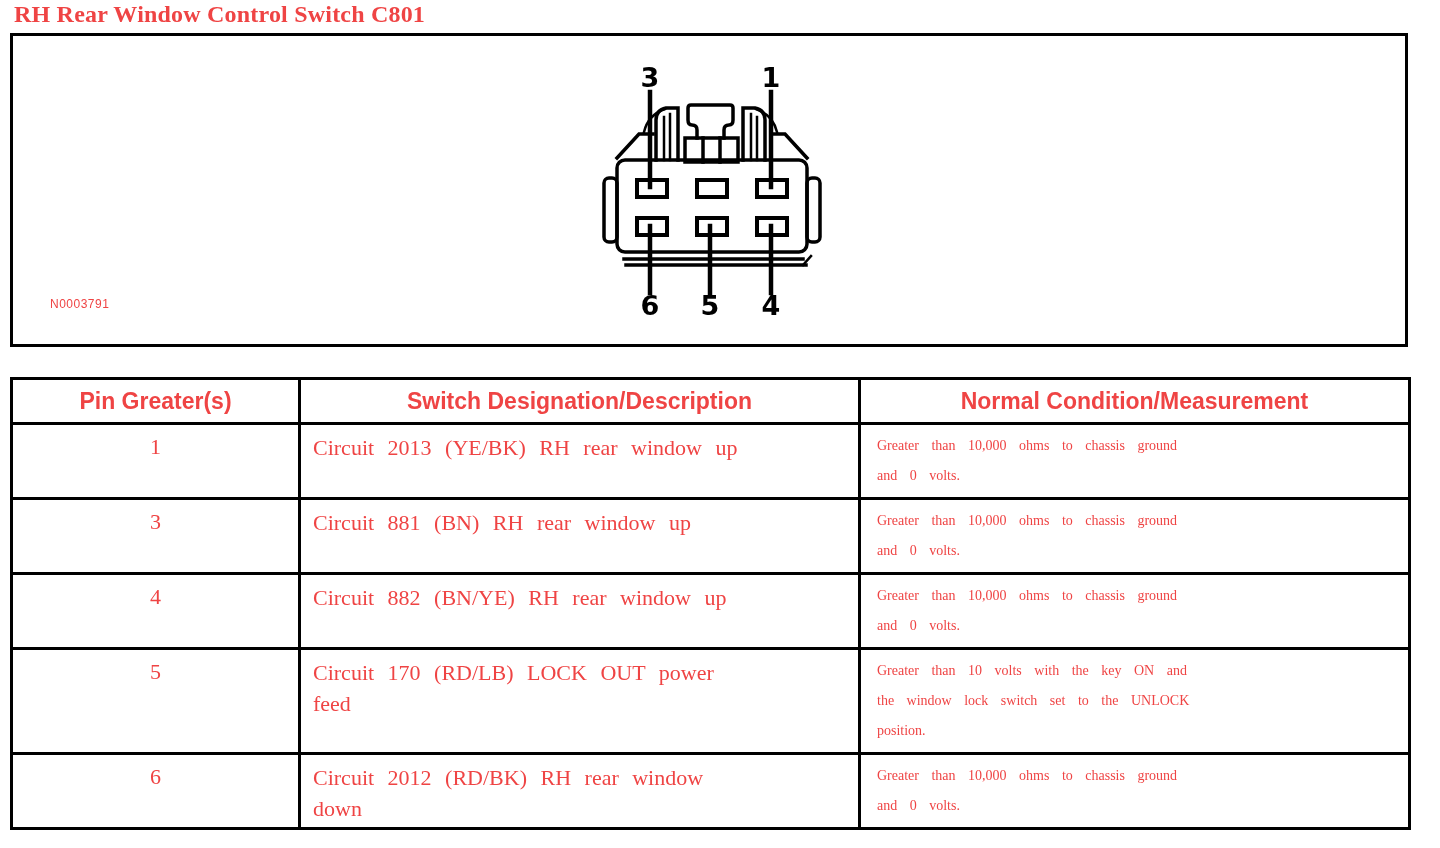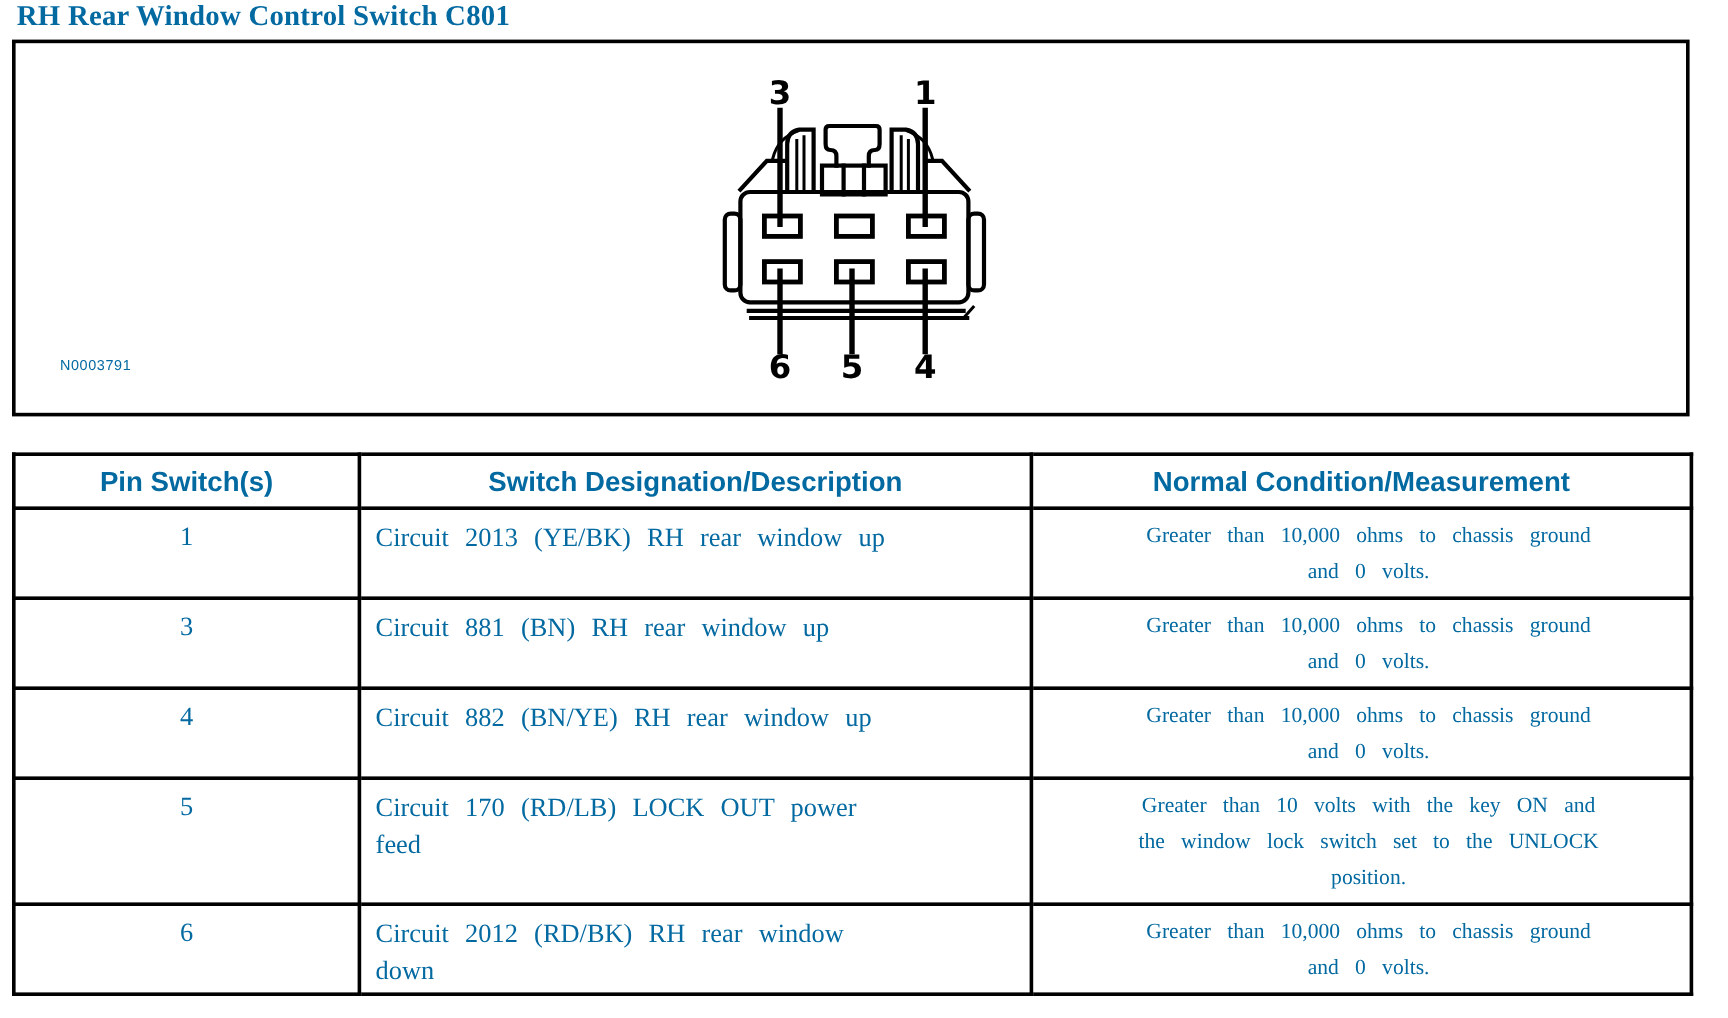--- a/index.html
+++ b/index.html
@@ -2,21 +2,21 @@
 <html><head>
 <meta charset="utf-8">
 <style>
   * { margin: 0; padding: 0; box-sizing: border-box; }
   html, body { background: #ffffff; }
   #page {
     position: relative;
     width: 1440px;
     height: 848px;
     background: #ffffff;
-    color: #0369a1;
+    color: #ef4444;
     overflow: hidden;
     font-family: "Liberation Serif", serif;
   }
   .doc-title {
     position: absolute;
     left: 14px;
     top: 1px;
     font-family: "Liberation Serif", serif;
     font-size: 24px;
     font-weight: bold;
@@ -87,22 +87,22 @@
   }
   td.circuit-cell {
     text-align: left;
     font-size: 22px;
     line-height: 31px;
     word-spacing: 8px;
     white-space: pre-line;
     padding: 7px 12px 0 12px;
   }
   td.condition-cell {
-    text-align: center;
-    font-size: 18px;
+    text-align: left;
+    font-size: 14px;
     line-height: 30px;
     word-spacing: 9px;
     white-space: pre-line;
     padding: 6px 4px 0 16px;
   }
   tr.row-h1 { height: 75px; }
   tr.row-h2 { height: 105px; }
 </style>
 </head>
 <body>
@@ -170,21 +170,21 @@
   </div>
 
   <table class="pin-table">
     <colgroup>
         <col class="c1">
         <col class="c2">
         <col class="c3">
       </colgroup>
     <thead>
       <tr>
-        <th class="h-pin">Pin Switch(s)</th>
+        <th class="h-pin">Pin Greater(s)</th>
         <th class="h-circuit">Switch Designation/Description</th>
         <th class="h-condition">Normal Condition/Measurement</th>
       </tr>
     </thead>
     <tbody>
       <tr class="row-h1">
         <td class="pin-cell">1</td>
         <td class="circuit-cell">Circuit 2013 (YE/BK) RH rear window up</td>
         <td class="condition-cell">Greater than 10,000 ohms to chassis ground
 and 0 volts.</td>

